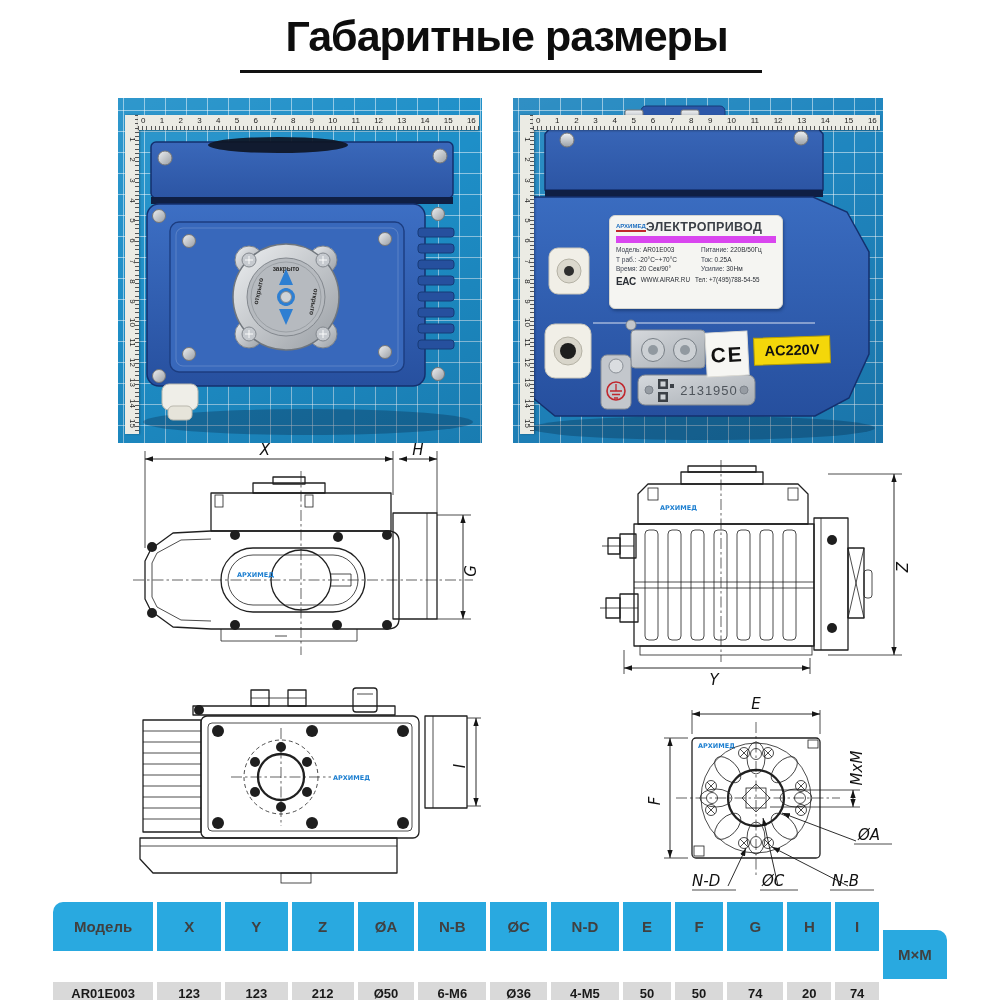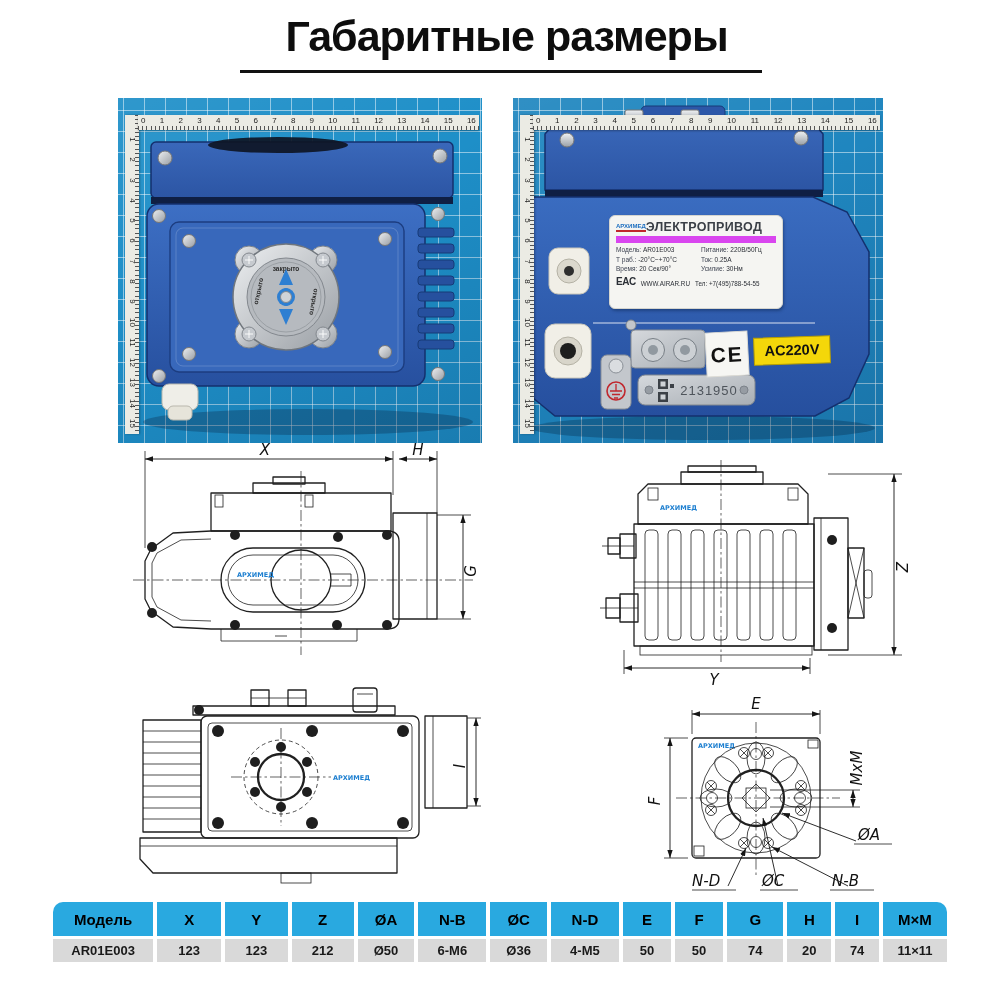--- a/index.html
+++ b/index.html
@@ -35,47 +35,47 @@
   
   .dev-label{position:absolute;left:96px;top:117px;width:174px;height:94px;z-index:2;
     background:#f5f5f2;border-radius:6px;border:1px solid #d5d5cf;
     box-shadow:1px 2px 3px rgba(0,20,50,.35);padding:4px 6px 2px;box-sizing:border-box;color:#2b2f36;}
   .lbl-head{display:flex;align-items:center;border-bottom:7px solid #d946ef;padding-bottom:2px;}
   .lbl-brand{font-size:6px;font-weight:700;color:#1d6fc0;border-bottom:2px solid #c0272d;line-height:7px;}
   .lbl-title{font-size:12.5px;font-weight:700;color:#3a3f46;letter-spacing:.3px;}
   .lbl-grid{display:grid;grid-template-columns:1.08fr 1fr;column-gap:4px;row-gap:2.5px;
     font-size:6.5px;margin-top:3px;}
   .lbl-grid b{font-weight:400;color:#3c4250;}
-  .lbl-foot{display:flex;align-items:flex-end;gap:5px;margin-top:3.5px;font-size:6.3px;}
+  .lbl-foot{display:flex;align-items:flex-start;gap:5px;margin-top:3.5px;font-size:6.3px;}
   .lbl-eac{font-size:10px;font-weight:700;letter-spacing:-.5px;color:#2b2f36;}
   
   svg.drawing{position:absolute;overflow:visible;}
   .ol{fill:none;stroke:#202020;stroke-width:1.3;stroke-linejoin:round;}
   .ob{fill:none;stroke:#202020;stroke-width:2.3;stroke-linejoin:round;}
   .th{fill:none;stroke:#202020;stroke-width:.8;}
   .cl{fill:none;stroke:#202020;stroke-width:.7;stroke-dasharray:11 3 2.5 3;}
   .dsh{fill:none;stroke:#202020;stroke-width:.8;stroke-dasharray:4 3;}
   .dim{fill:none;stroke:#151515;stroke-width:.9;}
   .lbl{font-family:"DejaVu Sans",sans-serif;font-style:italic;font-size:15px;fill:#111;}
   .scr{fill:#1e1e1e;stroke:none;}
   .scx{stroke:#fff;stroke-width:.9;fill:none;}
   .dlogo{font-family:"DejaVu Sans",sans-serif;font-weight:700;font-size:6.5px;fill:#1d7fd0;}
   
   .dim-table{position:absolute;left:53px;top:902px;width:894px;}
   .thead,.trow{display:flex;column-gap:4px;}
   .trow{margin-top:3px;}
   .cell{display:flex;align-items:center;justify-content:center;box-sizing:border-box;}
-  .thead .cell{background:#29a9e0;color:#000000;font-weight:700;font-size:15px;height:34px;}
+  .thead .cell{background:#29a9e0;color:#404040;font-weight:700;font-size:15px;height:49px;}
   .thead .cell:first-child{border-top-left-radius:10px;}
   .thead .cell:last-child{border-top-right-radius:10px;}
   .trow .cell{background:#d9d9d9;color:#191919;font-weight:700;font-size:13px;height:23px;}
   .c0{flex:11.9 0 0;} .c1{flex:7.6 0 0;} .c2{flex:7.4 0 0;} .c3{flex:7.4 0 0;}
   .c4{flex:6.7 0 0;} .c5{flex:8.1 0 0;} .c6{flex:6.7 0 0;} .c7{flex:8.1 0 0;}
   .c8{flex:5.7 0 0;} .c9{flex:5.7 0 0;} .c10{flex:6.7 0 0;} .c11{flex:5.2 0 0;}
-  .c12{flex:5.2 0 0;} .c13{flex:7.6 0 0;}
+  .c12{flex:5.2 0 0;} .c13{flex:7.6 0 0;margin-top:28px;}
 </style>
 </head>
 <body>
 
 <div class="page">
 
   <h1 class="page-title">Габаритные размеры</h1>
   <div class="title-underline"></div>
 
   <section class="photo photo-front">

